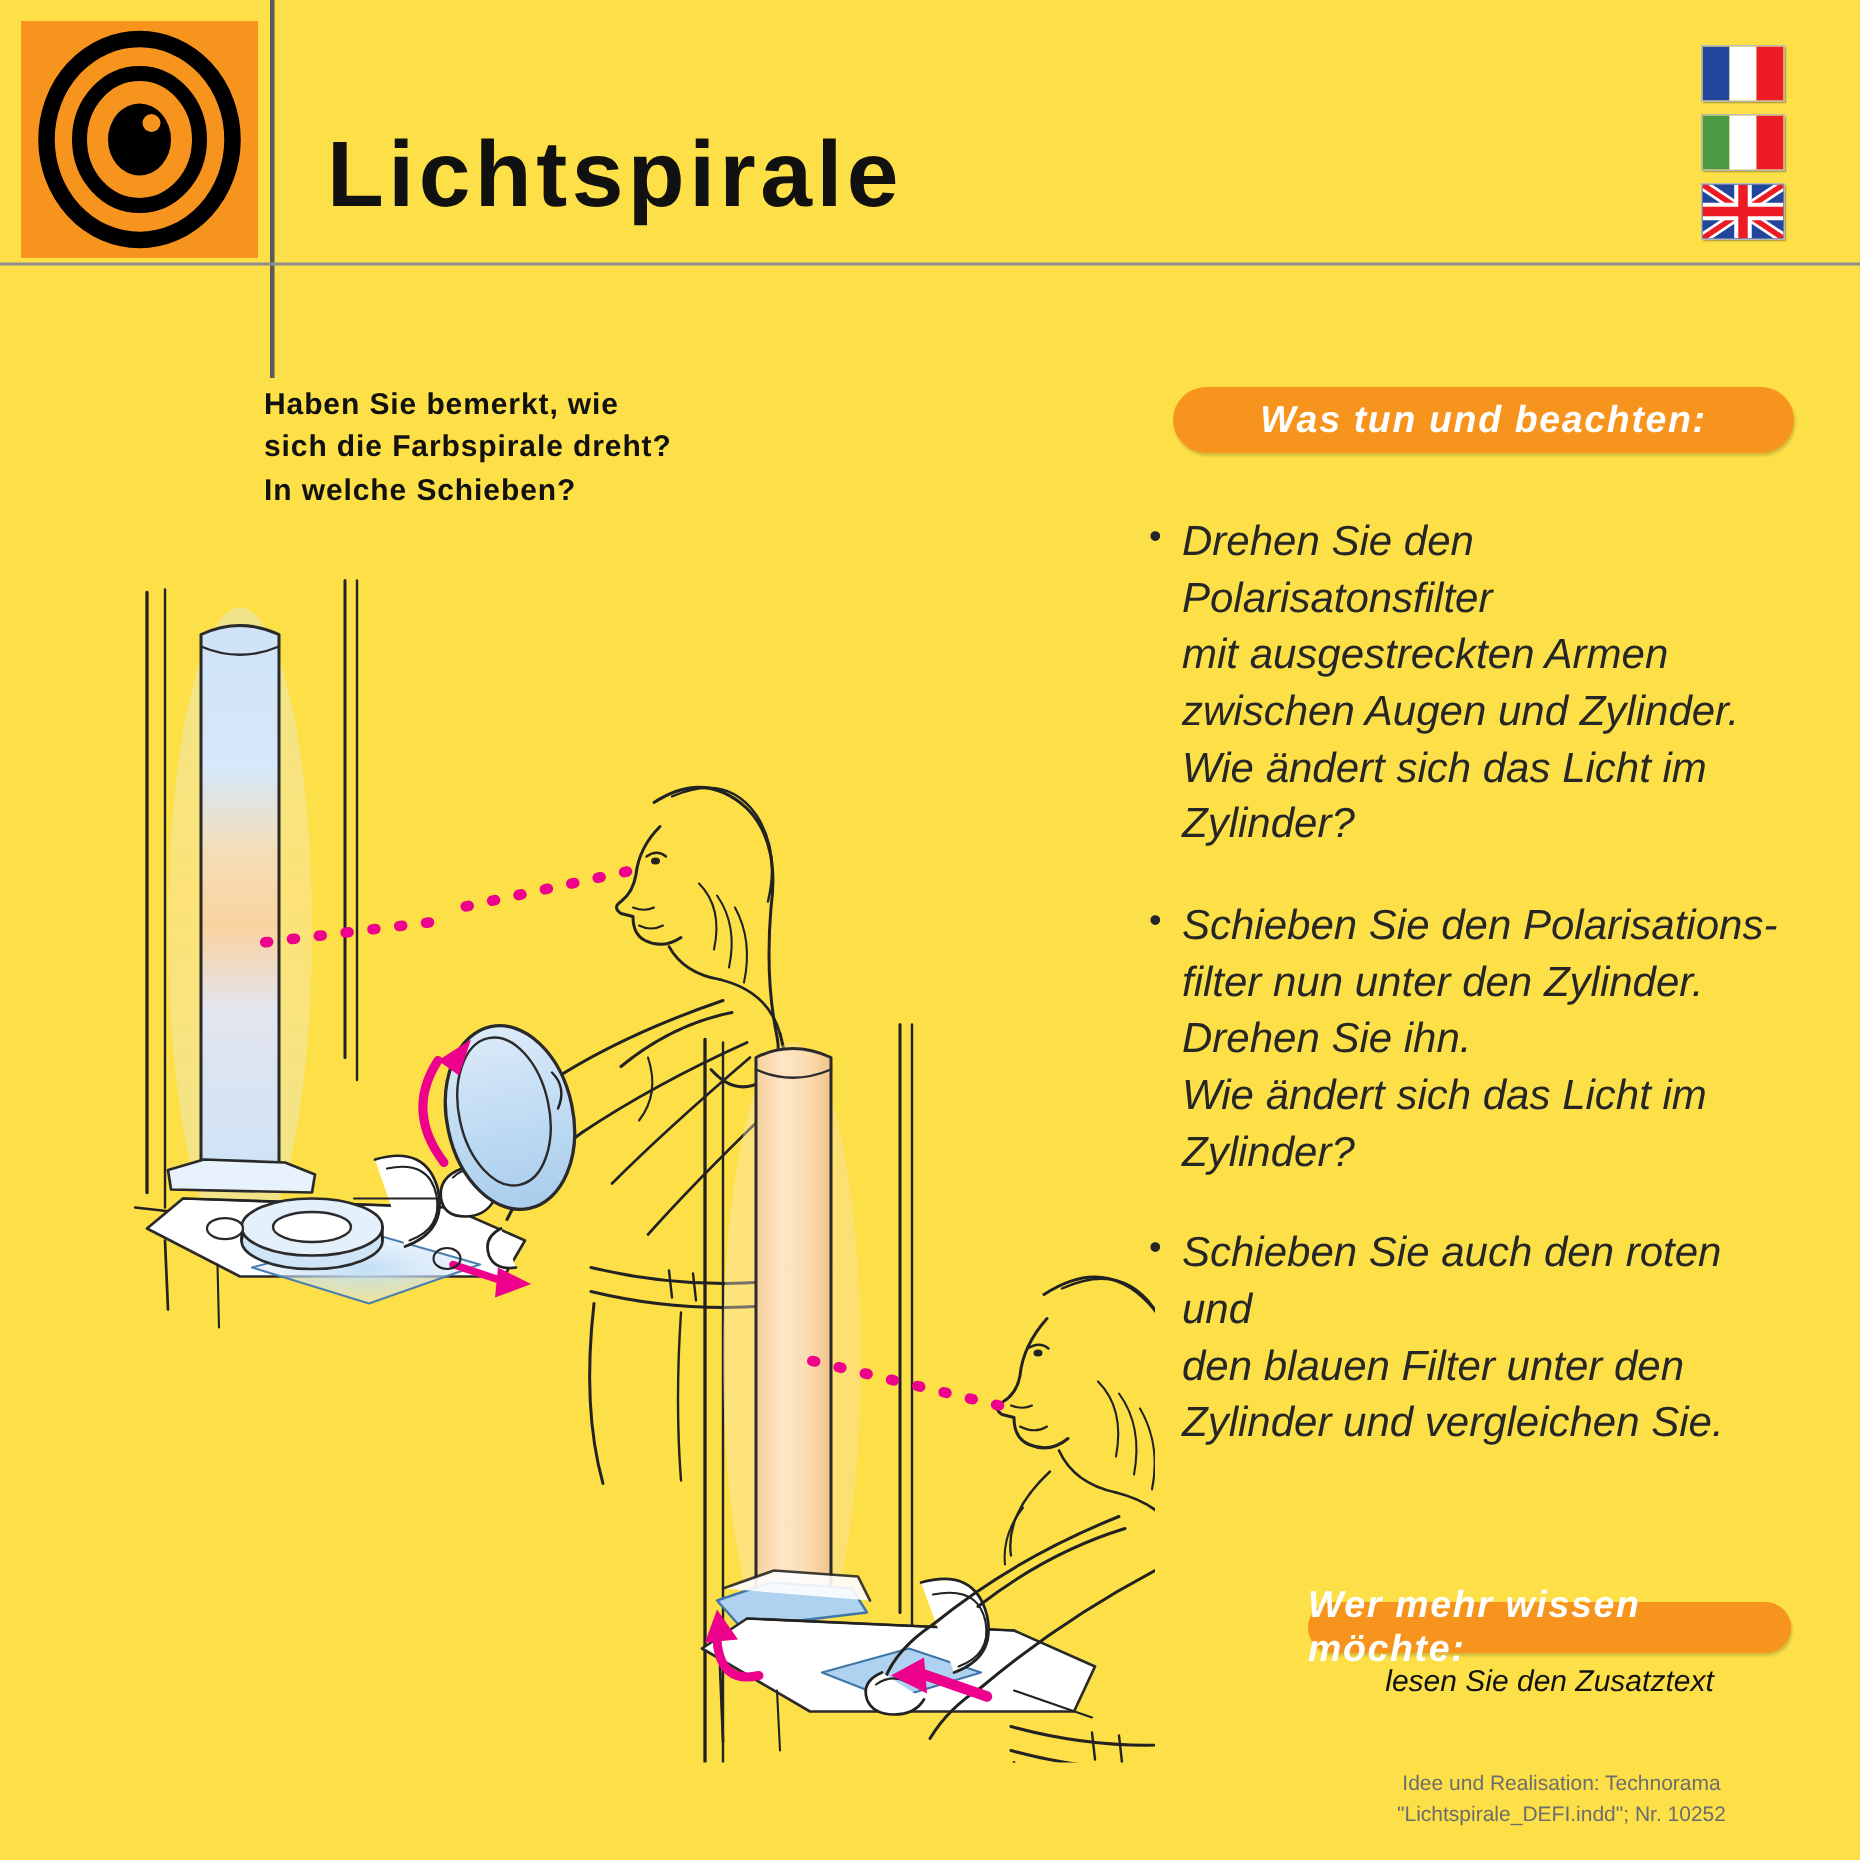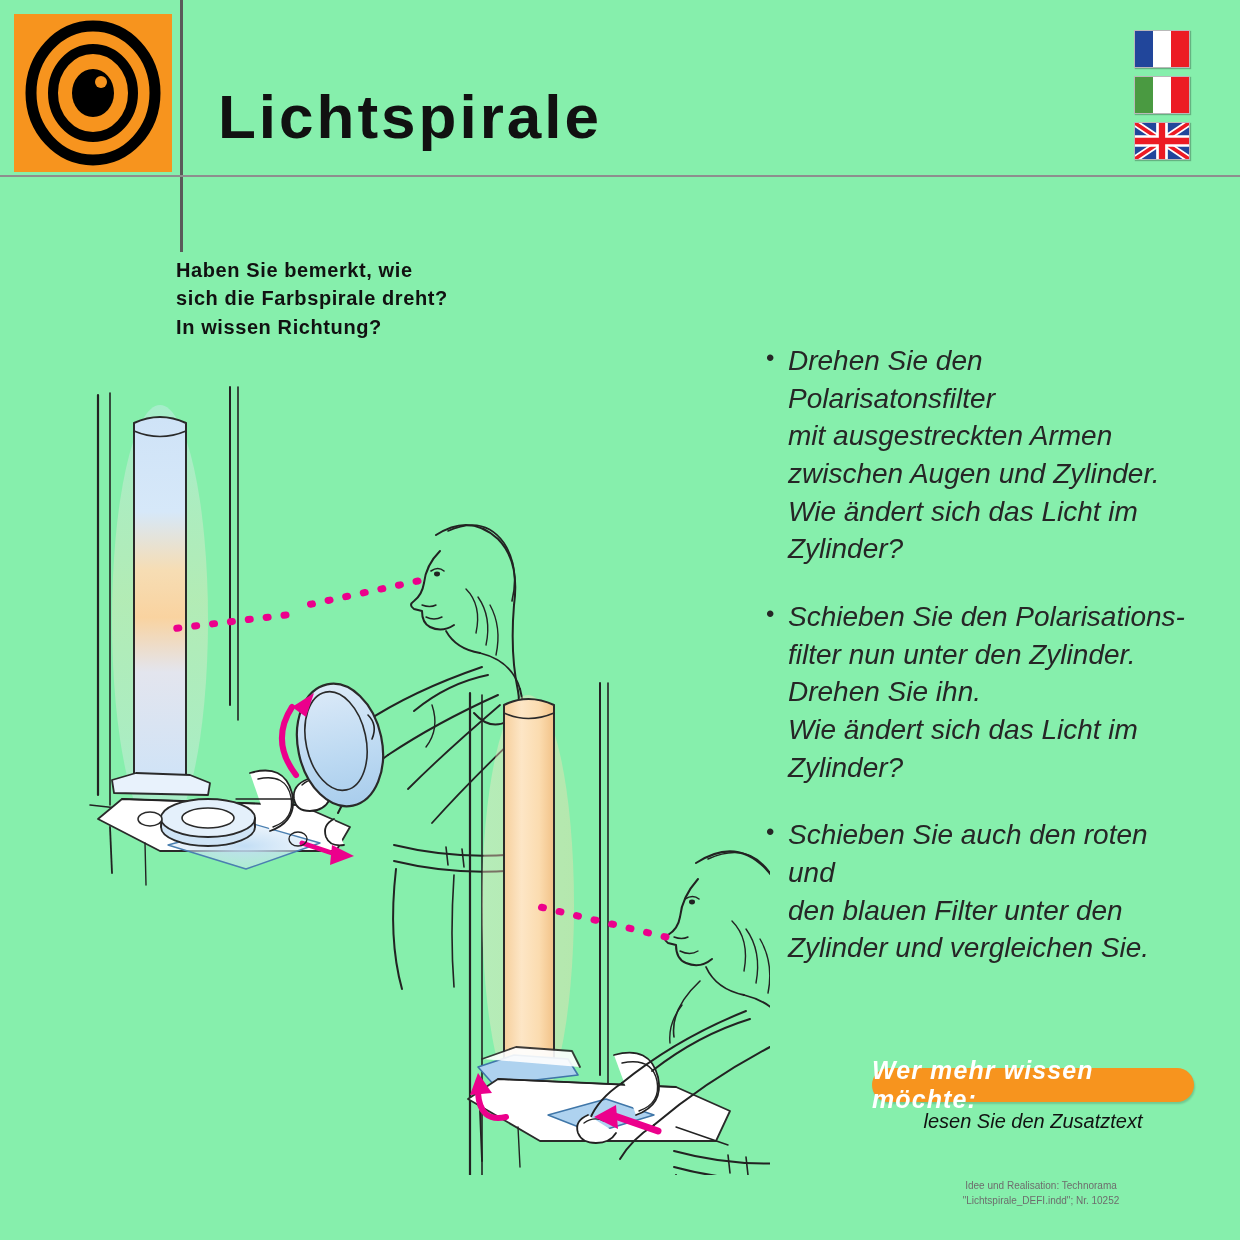--- a/index.html
+++ b/index.html
@@ -10,21 +10,21 @@
   }
   body {
     font-family: "Liberation Sans", sans-serif;
     color: #1a1a1a;
   }
   #page {
     position: relative;
     width: 1240px;
     height: 1240px;
     overflow: hidden;
-    background: #86efac;
+    background: #fde047;
   }
 
   
   .logo-box {
     position: absolute;
     left: 14px;
     top: 14px;
     width: 158px;
     height: 158px;
     background: #F7941E;
@@ -182,21 +182,21 @@
     font-weight: normal;
     font-style: italic;
     color: #111111;
   }
   .credits {
     position: absolute;
     left: 886px;
     top: 1178px;
     width: 310px;
     text-align: center;
-    font-size: 10px;
+    font-size: 14px;
     line-height: 1.5;
     color: #6d6d6d;
     white-space: pre-line;
   }
 </style>
 </head>
 <body>
 
 <div id="page">
 
@@ -232,21 +232,21 @@
         <path d="M0,0 L60,40 M60,0 L0,40" stroke="#ec1b24" stroke-width="4"></path>
         <path d="M30,0 L30,40 M0,20 L60,20" stroke="#fff" stroke-width="13"></path>
         <path d="M30,0 L30,40 M0,20 L60,20" stroke="#ec1b24" stroke-width="7"></path>
       </svg>
     </div>
   </div>
 
   <div class="question">
     <div>Haben Sie bemerkt, wie</div>
     <div>sich die Farbspirale dreht?</div>
-    <div>In wissen Richtung?</div>
+    <div>In welche Schieben?</div>
   </div>
 
   <svg class="illustration" viewBox="0 0 720 800">
     <defs>
       <linearGradient id="cylTop" x1="0" y1="0" x2="0" y2="1">
         <stop offset="0%" stop-color="#cfe3f7"></stop>
         <stop offset="26%" stop-color="#d6e8f9"></stop>
         <stop offset="42%" stop-color="#f6ddb4"></stop>
         <stop offset="55%" stop-color="#f9d3a0"></stop>
         <stop offset="70%" stop-color="#e3e5ee"></stop>
@@ -467,20 +467,23 @@
           <path d="M42,420 l8,-22 l14,20 Z" stroke="none"></path>
         </g>
         <g stroke="#EC008C" fill="#EC008C">
           <path d="M230,456 L184,440" stroke-width="7"></path>
           <path d="M188,430 l-22,12 l24,12 Z" stroke="none"></path>
         </g>
       </g>
     </g>
   </svg>
 
+  <div class="pill pill-do">
+    <span>Was tun und beachten:</span>
+  </div>
 
   <div class="bullets">
     <div class="bullet">
       <span class="dot">•</span>
       <span class="txt">Drehen Sie den Polarisatonsfilter
 mit ausgestreckten Armen
 zwischen Augen und Zylinder.
 Wie ändert sich das Licht im
 Zylinder?</span>
     </div>

